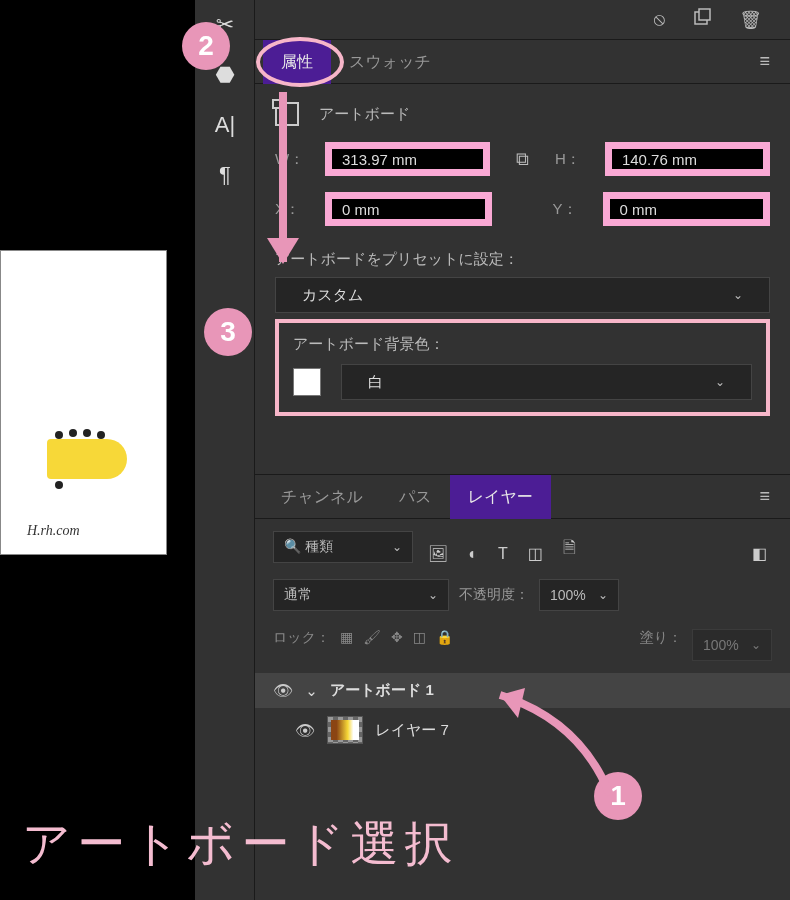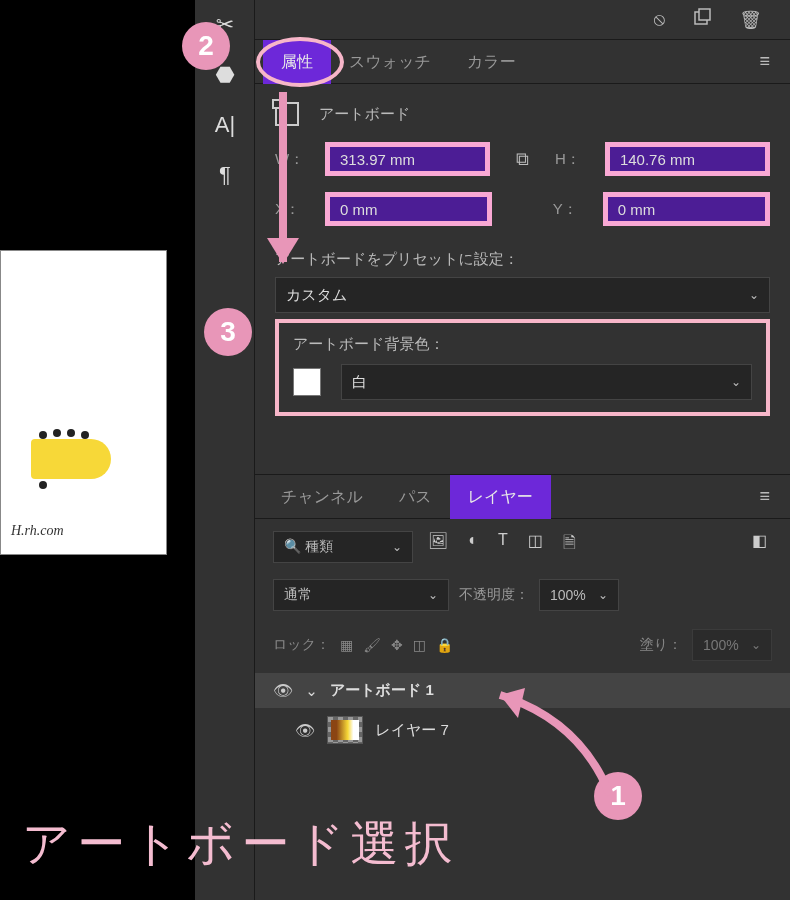--- a/index.html
+++ b/index.html
@@ -1,47 +1,47 @@
 <!DOCTYPE html>
 <html><head>
 <meta charset="utf-8">
 <style>
 *{box-sizing:border-box;margin:0;padding:0;font-family:"Hiragino Sans","Meiryo",sans-serif}
 body{background:#000;width:790px;height:900px;overflow:hidden;position:relative}
 .canvas-area{position:absolute;left:0;top:250px;width:167px;height:305px;background:#fff;border:1px solid #888}
-.preview{position:absolute;left:0;bottom:15px;width:130px;height:140px}
+.preview{position:absolute;left:16px;bottom:15px;width:130px;height:140px}
 .guitar{position:absolute;left:0;top:30px;width:120px;height:60px}
 .headstock{position:absolute;left:30px;top:10px;width:80px;height:40px;background:#f7d838;border-radius:4px 20px 20px 4px}
 .tuner{position:absolute;width:8px;height:8px;background:#222;border-radius:50%}
 .watermark{position:absolute;bottom:0;left:10px;font-size:14px;font-style:italic;color:#333;font-family:cursive}
 .sidebar{position:absolute;left:195px;top:0;width:60px;height:100%;background:#323232;border-right:1px solid #1a1a1a}
 .tool{display:flex;align-items:center;justify-content:center;width:60px;height:50px;color:#ddd;font-size:22px}
 .main-panel{position:absolute;left:255px;top:0;right:0;bottom:0;background:#323232}
 .topbar{height:40px;display:flex;align-items:center;justify-content:flex-end;gap:28px;padding-right:28px;color:#bbb;font-size:18px;border-bottom:1px solid #1a1a1a}
 .tabs{height:44px;display:flex;align-items:center;padding:0 8px;border-bottom:1px solid #1a1a1a}
 .tab{padding:0 18px;height:44px;line-height:44px;color:#999;font-size:16px;cursor:pointer}
-.tab.active{background:#6d28d9;color:#e8e8e8}
+.tab.active{background:#4c1d95;color:#e8e8e8}
 .menu-icon{margin-left:auto;color:#bbb;padding:0 12px;font-size:18px}
 .panel-body{padding:18px 20px;color:#bbb;font-size:15px}
 .row{display:flex;align-items:center;gap:20px;margin-bottom:16px}
 .artboard-icon{width:24px;height:24px;border:2px solid #ccc;position:relative}
 .artboard-icon::after{content:"";position:absolute;width:6px;height:6px;border:2px solid #ccc;left:-5px;top:-5px;background:#323232}
 .label{color:#999;min-width:30px}
-.input{background:#4c1d95;border:5px solid #f9a8d4;color:#ddd;padding:6px 10px;height:34px;font-size:15px;min-width:110px}
+.input{background:#000000;border:7px solid #f9a8d4;color:#ddd;padding:6px 10px;height:34px;font-size:15px;min-width:110px}
 .link-icon{font-size:18px;color:#bbb;padding:0 6px}
-.select{background:#252525;border:1px solid #444;color:#ddd;padding:6px 10px;height:36px;width:100%;display:flex;align-items:center;justify-content:space-between}
+.select{background:#252525;border:1px solid #444;color:#ddd;padding:6px 26px;height:36px;width:100%;display:flex;align-items:center;justify-content:space-between}
 .chevron{font-size:12px;color:#bbb}
 .bg-section{border:4px solid #f7b6c9;padding:12px 14px;margin-top:6px}
 .swatch{width:28px;height:28px;background:#fff;border:1px solid #777}
 .layers-panel{margin-top:40px;border-top:1px solid #1a1a1a}
-.filter-row{display:flex;align-items:flex-start;gap:10px;padding:12px 18px}
+.filter-row{display:flex;align-items:flex-end;gap:10px;padding:12px 18px}
 .search-sel{background:#252525;border:1px solid #444;color:#bbb;height:32px;display:flex;align-items:center;padding:0 10px;gap:8px;width:140px;justify-content:space-between;font-size:14px}
 .filter-ico{color:#ccc;font-size:16px;padding:0 5px}
 .blend-row{display:flex;align-items:center;gap:10px;padding:4px 18px 12px}
-.lock-row{display:flex;align-items:center;gap:10px;padding:6px 18px 12px;color:#888;font-size:14px}
+.lock-row{display:flex;align-items:flex-start;gap:10px;padding:6px 18px 12px;color:#888;font-size:14px}
 .layer-item{display:flex;align-items:center;gap:12px;padding:8px 18px;color:#ddd;font-size:15px}
 .layer-item.selected{background:#444}
 .eye{font-size:16px;color:#ccc}
 .thumb{width:36px;height:28px;background:repeating-conic-gradient(#666 0 25%,#999 0 50%) 0 0/10px 10px;position:relative;border:1px solid #555}
 .thumb-img{position:absolute;inset:3px;background:linear-gradient(90deg,#8b4513 20%,#f7d838 60%,#fff 80%)}
 
 
 .callout{position:absolute;width:48px;height:48px;border-radius:50%;background:#e896b8;color:#fff;display:flex;align-items:center;justify-content:center;font-size:28px;font-weight:bold}
 .oval{position:absolute;border:4px solid #f7b6c9;border-radius:50%}
 .arrow-down{position:absolute;width:8px;background:#e896b8}
@@ -79,21 +79,20 @@
     <span><svg width="18" height="18" viewBox="0 0 18 18">
           <rect x="2" y="4" width="12" height="12" fill="none" stroke="#bbb" stroke-width="1.5"></rect>
           <rect x="6" y="1" width="11" height="11" fill="#323232" stroke="#bbb" stroke-width="1.5"></rect>
         </svg></span>
     <span>🗑</span>
   </div>
 
   <div class="tabs">
     <div class="tab active">属性</div>
     <div class="tab">スウォッチ</div>
-    <div class="tab">カラー</div>
     <div class="menu-icon">≡</div>
   </div>
 
   <div class="panel-body">
     <div class="row">
       <div class="artboard-icon"></div>
       <span>アートボード</span>
     </div>
     <div class="row">
       <span class="label">W：</span>

